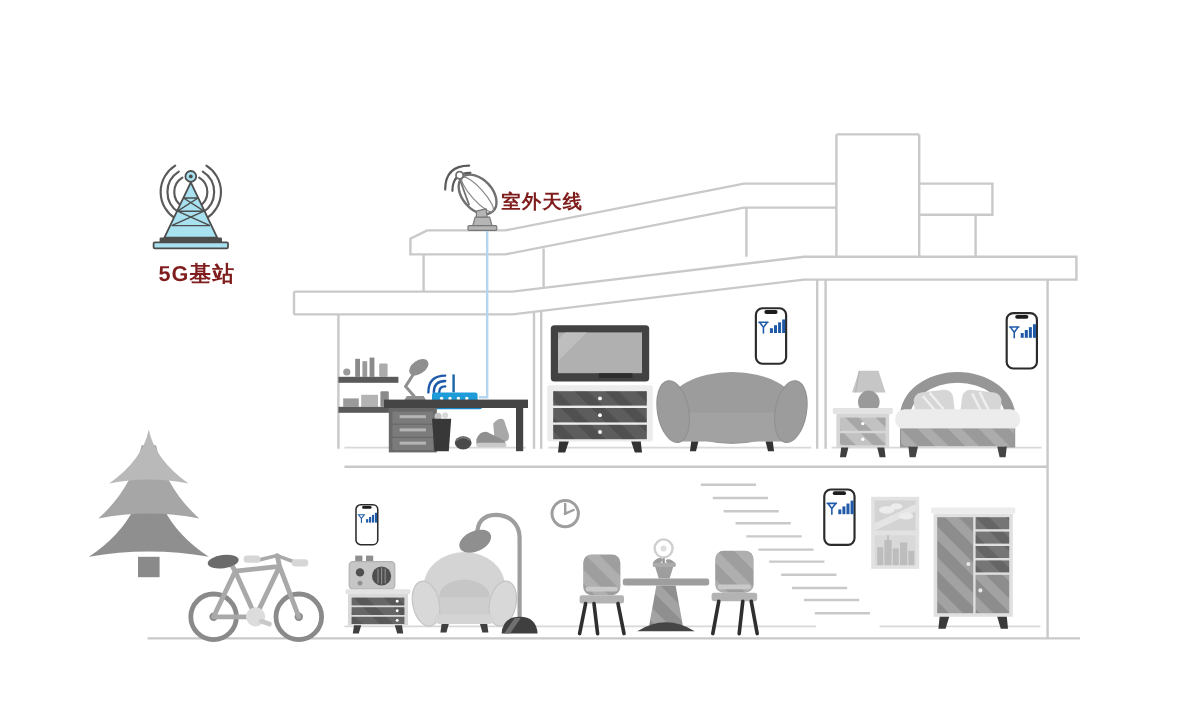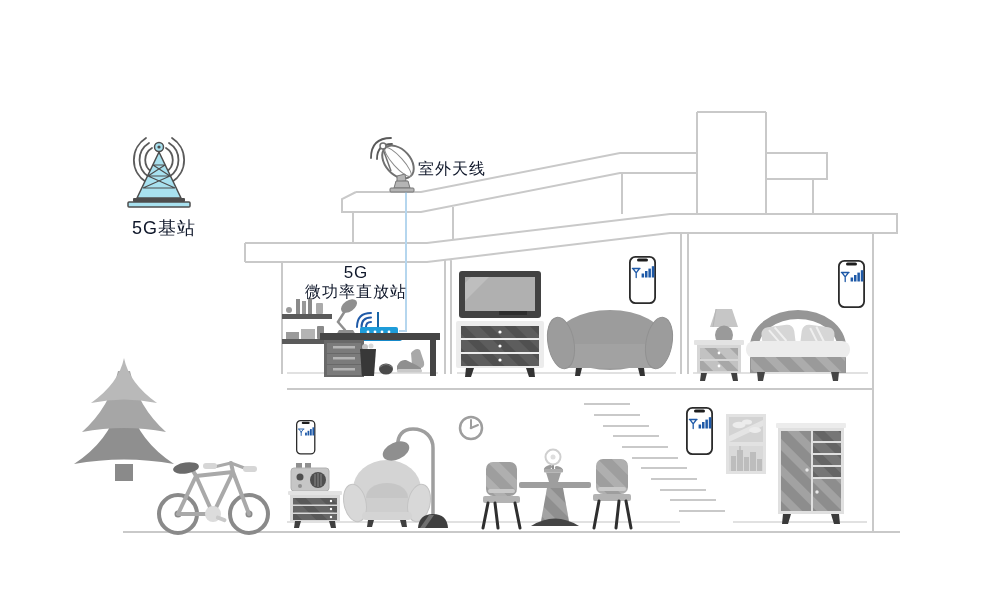--- a/index.html
+++ b/index.html
@@ -1,19 +1,19 @@
 <!DOCTYPE html>
 <html><head>
 <meta charset="utf-8">
 <style>
   html,body{margin:0;padding:0;background:#fff;}
   #stage{position:relative;width:1000px;height:600px;background:#ffffff;overflow:hidden;
          font-family:"Liberation Sans", sans-serif;}
   #scene-svg{position:absolute;left:0;top:0;}
-  .lbl{position:absolute;color:#0f172a;font-weight:normal;letter-spacing:1px;line-height:1.15;white-space:nowrap;}
+  .lbl{position:absolute;color:#7f1d1d;font-weight:bold;letter-spacing:1px;line-height:1.15;white-space:nowrap;}
 </style>
 </head>
 <body>
 
 <div id="stage">
 
 <svg id="scene-svg" width="1000" height="600" viewBox="0 0 1000 600">
 <defs>
   <pattern id="stripeD" patternUnits="userSpaceOnUse" width="18" height="18" patternTransform="rotate(-45)">
     <rect width="8" height="18" fill="rgba(0,0,0,0.14)"></rect>
@@ -343,18 +343,14 @@
 <use href="#phoneSym" x="686" y="407"></use>
 <g transform="translate(296,420) scale(0.72)">
   <use href="#phoneSym"></use>
 </g>
 </svg>
 
 <div class="lbl" style="left:132px;top:218px;font-size:18px;">5G基站</div>
 
 <div class="lbl" style="left:418px;top:160px;font-size:16px;">室外天线</div>
 
-<div class="lbl" style="left:290px;top:263px;width:132px;text-align:center;">
-  <div style="font-size:17px;">5G</div>
-  <div style="font-size:16px;">微功率直放站</div>
+
 </div>
 
-</div>
-
 </body></html>

